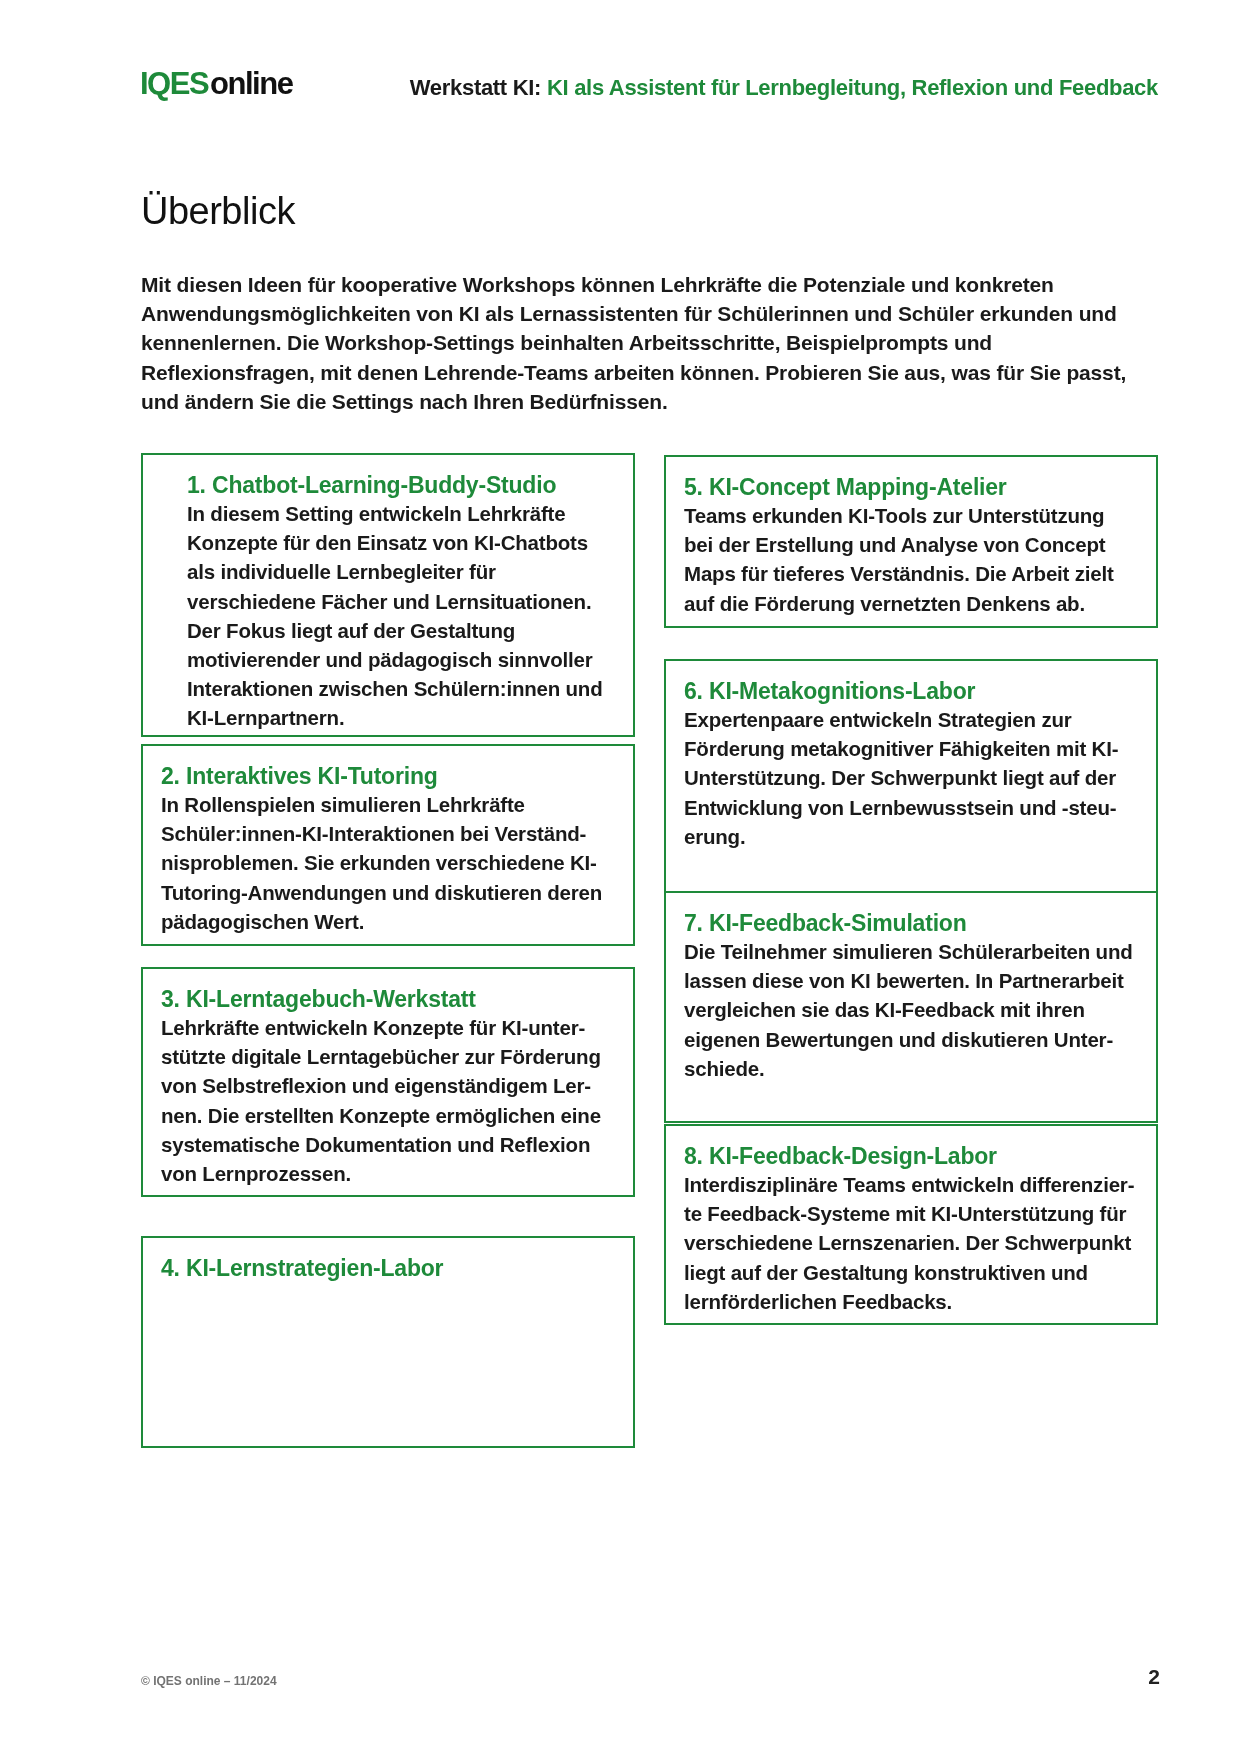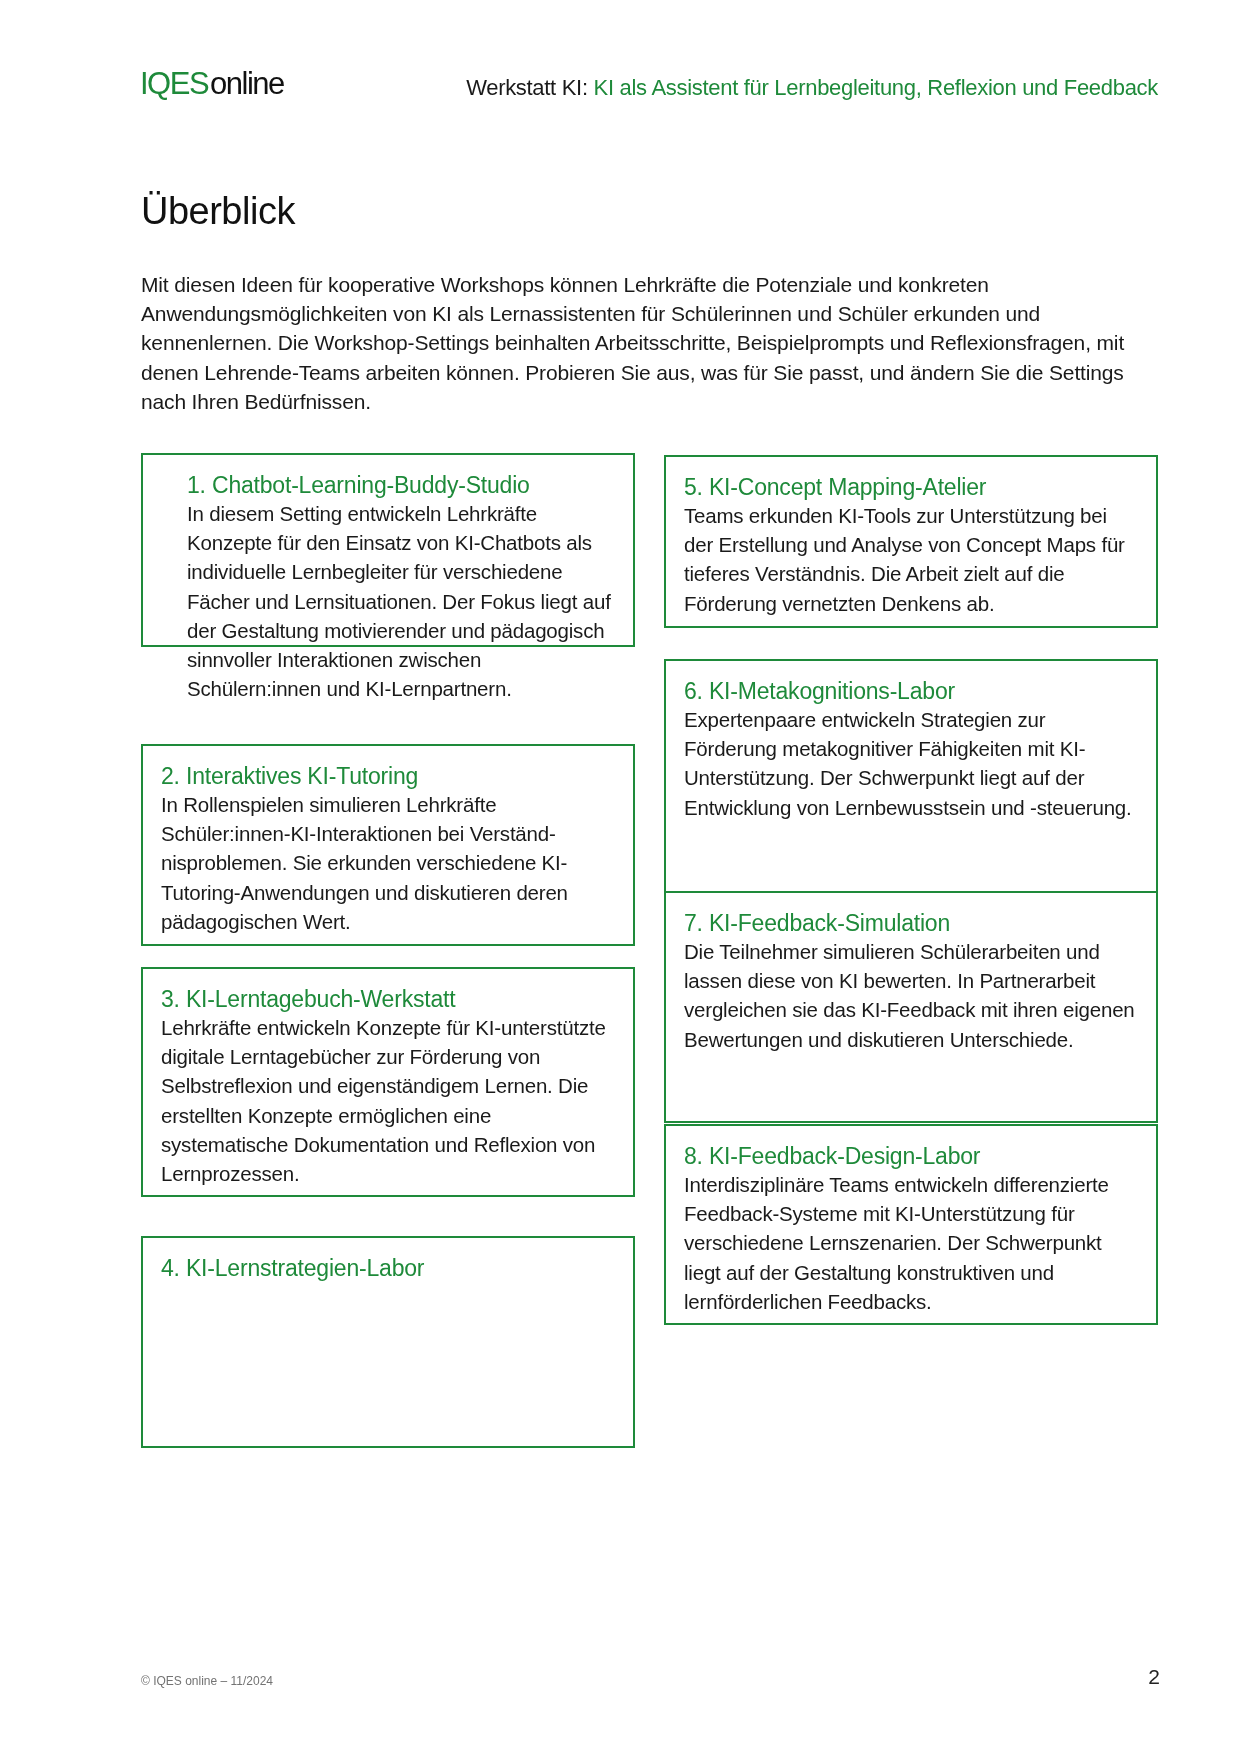--- a/index.html
+++ b/index.html
@@ -1,15 +1,15 @@
 <!DOCTYPE html>
 <html><head>
   <meta charset="utf-8">
   <style>
-    * { margin: 0; padding: 0; box-sizing: border-box; }
+    * { margin: 0; padding: 0; box-sizing: border-box; font-weight: bold; }
     html, body { width: 1240px; height: 1754px; background: #ffffff; }
     body { position: relative; font-family: "Liberation Sans", sans-serif; color: #1a1a1a; overflow: hidden; }
 
     .logo { position: absolute; left: 140px; top: 68px; font-size: 31px; letter-spacing: -1.5px; line-height: 1; }
     .logo .brand { color: #1e8a3a; }
     .logo .suffix { color: #111; margin-left: 2px; }
 
     .running-head { position: absolute; right: 82px; top: 77px; font-size: 22px; letter-spacing: -0.3px; line-height: 1; white-space: nowrap; }
     .running-head .prefix { color: #1a1a1a; }
     .running-head .subtitle { color: #1e8a3a; }
@@ -37,21 +37,21 @@
 </div>
 
 <div class="running-head">
   <span class="prefix">Werkstatt KI: </span><span class="subtitle">KI als Assistent für Lernbegleitung, Reflexion und Feedback</span>
 </div>
 
 <h1 class="page-title">Überblick</h1>
 
 <p class="intro">Mit diesen Ideen für kooperative Workshops können Lehrkräfte die Potenziale und konkreten Anwendungsmöglichkeiten von KI als Lernassistenten für Schülerinnen und Schüler erkunden und kennenlernen. Die Workshop-Settings beinhalten Arbeitsschritte, Beispielprompts und Reflexionsfragen, mit denen Lehrende-Teams arbeiten können. Probieren Sie aus, was für Sie passt, und ändern Sie die Settings nach Ihren Bedürfnissen.</p>
 
-<div class="card left" style="top:453px; height:194px;padding-left:44px;">
+<div class="card left" style="top:453px; height:284px;padding-left:44px;">
   <div class="card-title">1. Chatbot-Learning-Buddy-Studio</div>
   <div class="card-body">In diesem Setting entwickeln Lehrkräfte Konzepte für den Einsatz von KI-Chatbots als individuelle Lernbegleiter für verschiedene Fächer und Lernsituationen. Der Fokus liegt auf der Gestaltung motivierender und päd­agogisch sinnvoller Interaktionen zwischen Schülern:innen und KI-Lernpartnern.</div>
 </div>
 
 <div class="card left" style="top:744px; height:202px;">
   <div class="card-title">2. Interaktives KI-Tutoring</div>
   <div class="card-body">In Rollenspielen simulieren Lehrkräfte Schüler:innen-KI-Interaktionen bei Verständ­nisproblemen. Sie erkunden verschiedene KI-Tutoring-Anwendungen und diskutieren deren pädagogischen Wert.</div>
 </div>
 
 <div class="card left" style="top:967px; height:230px;">

